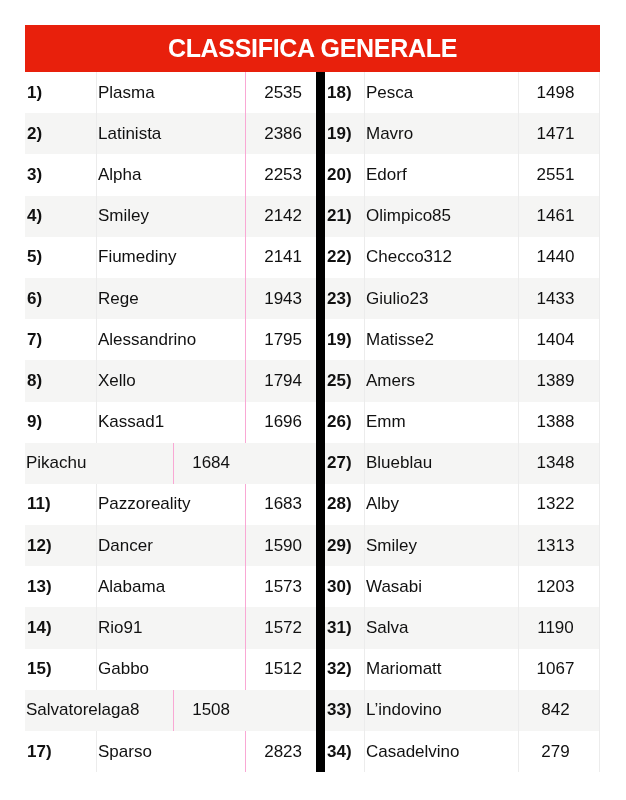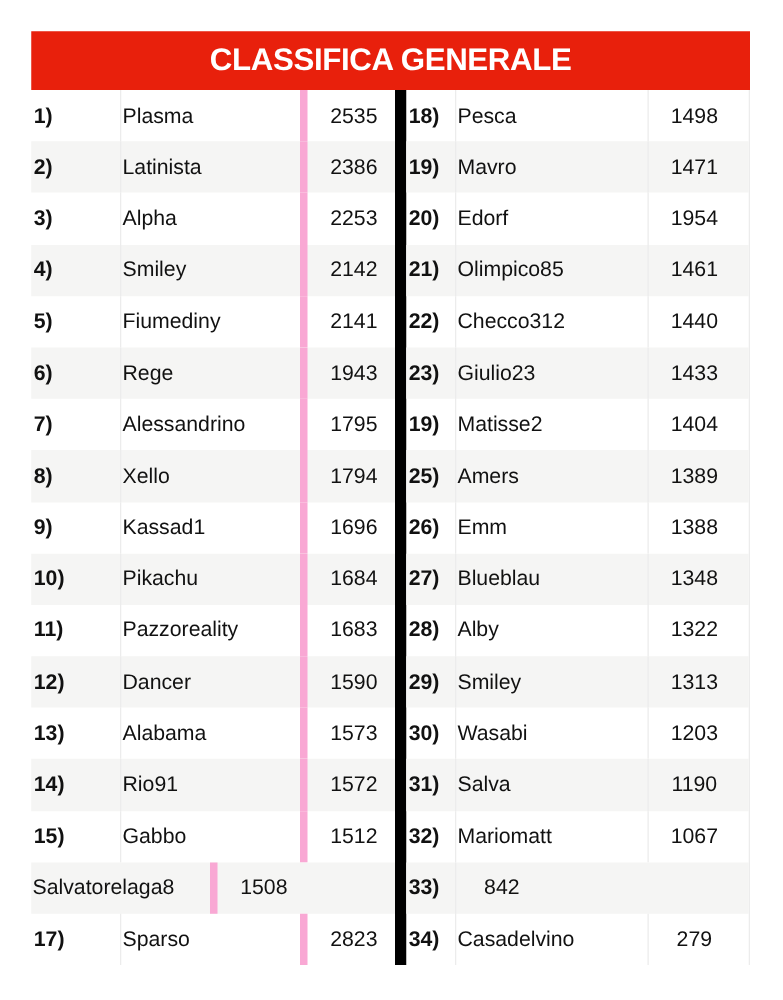--- a/index.html
+++ b/index.html
@@ -10,21 +10,21 @@
   .body { position:relative; display:flex; }
   .half { display:flex; flex-direction:column; }
   .left { width:291px; }
   .divider { width:9px; background:#000000; }
   .right { width:275px; }
   .row { height:41.2px; display:flex; align-items:center; box-sizing:border-box; }
   .row.alt { background:#f5f5f4; }
   .cell { height:100%; display:flex; align-items:center; box-sizing:border-box; font-size:17px; color:#111; }
   .rank { font-weight:bold; }
   .left .rank { width:72px; padding-left:2px; border-right:1px solid #ececec; }
-  .left .name { width:149px; padding-left:1px; border-right:6px solid #f9a8d4; }
+  .left .name { width:149px; padding-left:1px; border-right:1px solid #f9a8d4; }
   .left .score { width:70px; justify-content:flex-end; padding-right:14px; font-weight:normal; }
   .right .rank { width:40px; padding-left:2px; border-right:1px solid #ececec; }
   .right .name { width:154px; padding-left:1px; border-right:1px solid #ececec; }
   .right .score { width:73px; justify-content:center; font-weight:normal; }
   .right { border-right:1px solid #ececec; }
 </style>
 </head>
 <body>
 
 <div class="board">
@@ -70,21 +70,20 @@
           <div class="cell rank">8)</div>
           <div class="cell name">Xello</div>
           <div class="cell score">1794</div>
         </div>
         <div class="row">
           <div class="cell rank">9)</div>
           <div class="cell name">Kassad1</div>
           <div class="cell score">1696</div>
         </div>
         <div class="row alt">
-          <div class="cell rank">10)</div>
           <div class="cell name">Pikachu</div>
           <div class="cell score">1684</div>
         </div>
         <div class="row">
           <div class="cell rank">11)</div>
           <div class="cell name">Pazzoreality</div>
           <div class="cell score">1683</div>
         </div>
         <div class="row alt">
           <div class="cell rank">12)</div>
@@ -124,21 +123,21 @@
           <div class="cell score">1498</div>
         </div>
         <div class="row alt">
           <div class="cell rank">19)</div>
           <div class="cell name">Mavro</div>
           <div class="cell score">1471</div>
         </div>
         <div class="row">
           <div class="cell rank">20)</div>
           <div class="cell name">Edorf</div>
-          <div class="cell score">1954</div>
+          <div class="cell score">2551</div>
         </div>
         <div class="row alt">
           <div class="cell rank">21)</div>
           <div class="cell name">Olimpico85</div>
           <div class="cell score">1461</div>
         </div>
         <div class="row">
           <div class="cell rank">22)</div>
           <div class="cell name">Checco312</div>
           <div class="cell score">1440</div>
@@ -188,20 +187,21 @@
           <div class="cell name">Salva</div>
           <div class="cell score">1190</div>
         </div>
         <div class="row">
           <div class="cell rank">32)</div>
           <div class="cell name">Mariomatt</div>
           <div class="cell score">1067</div>
         </div>
         <div class="row alt">
           <div class="cell rank">33)</div>
+          <div class="cell name">L’indovino</div>
           <div class="cell score">842</div>
         </div>
         <div class="row">
           <div class="cell rank">34)</div>
           <div class="cell name">Casadelvino</div>
           <div class="cell score">279</div>
         </div>
       </div>
   </div>
 </div>

